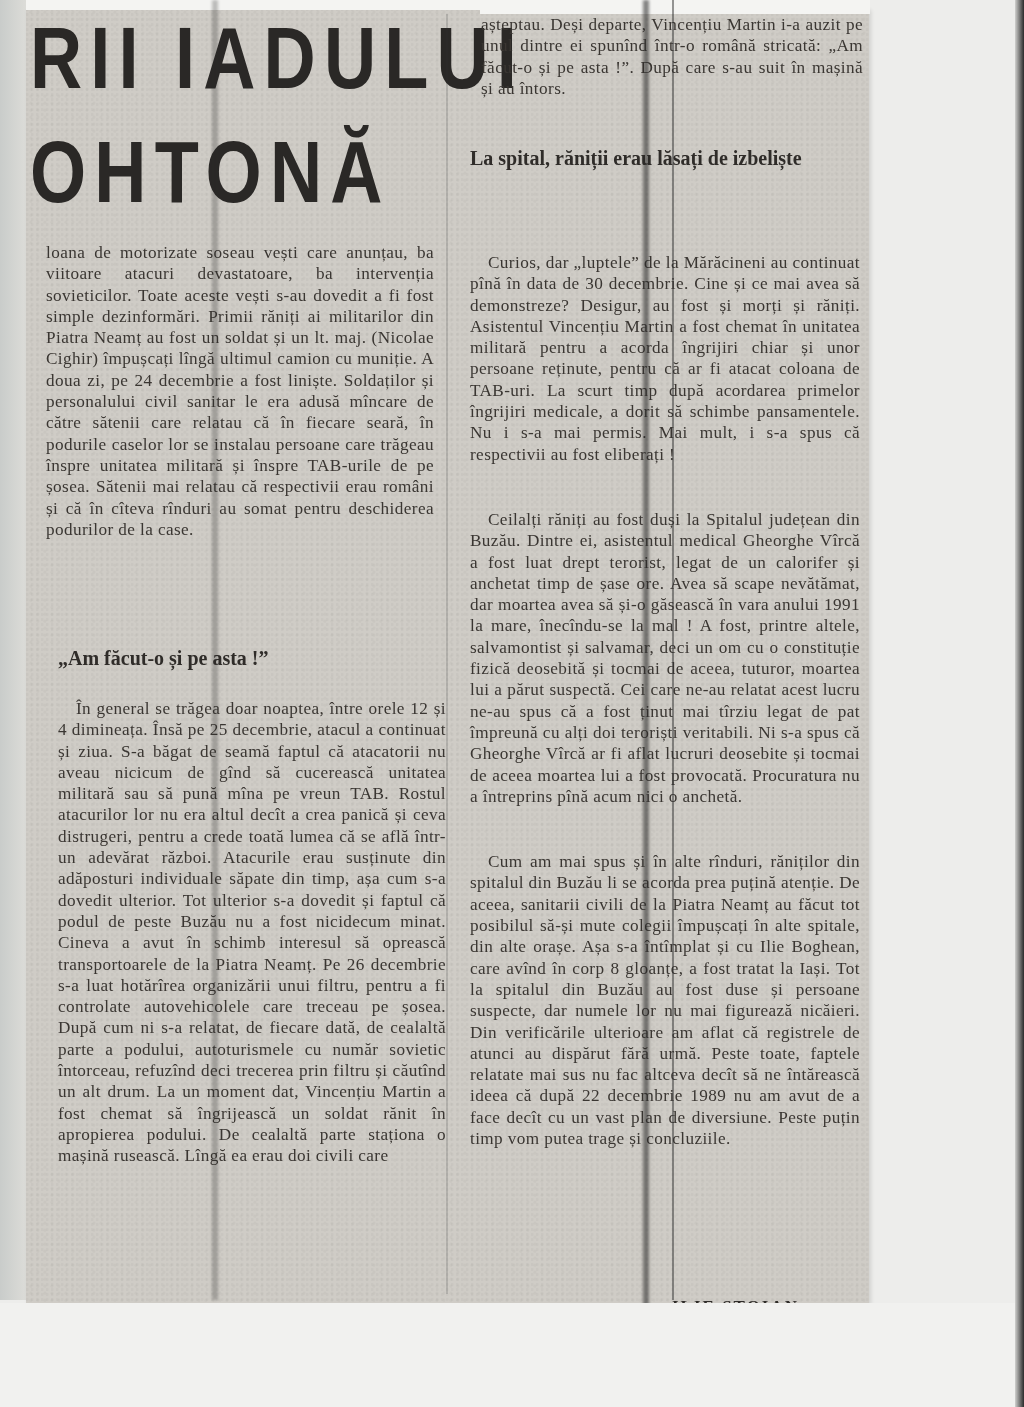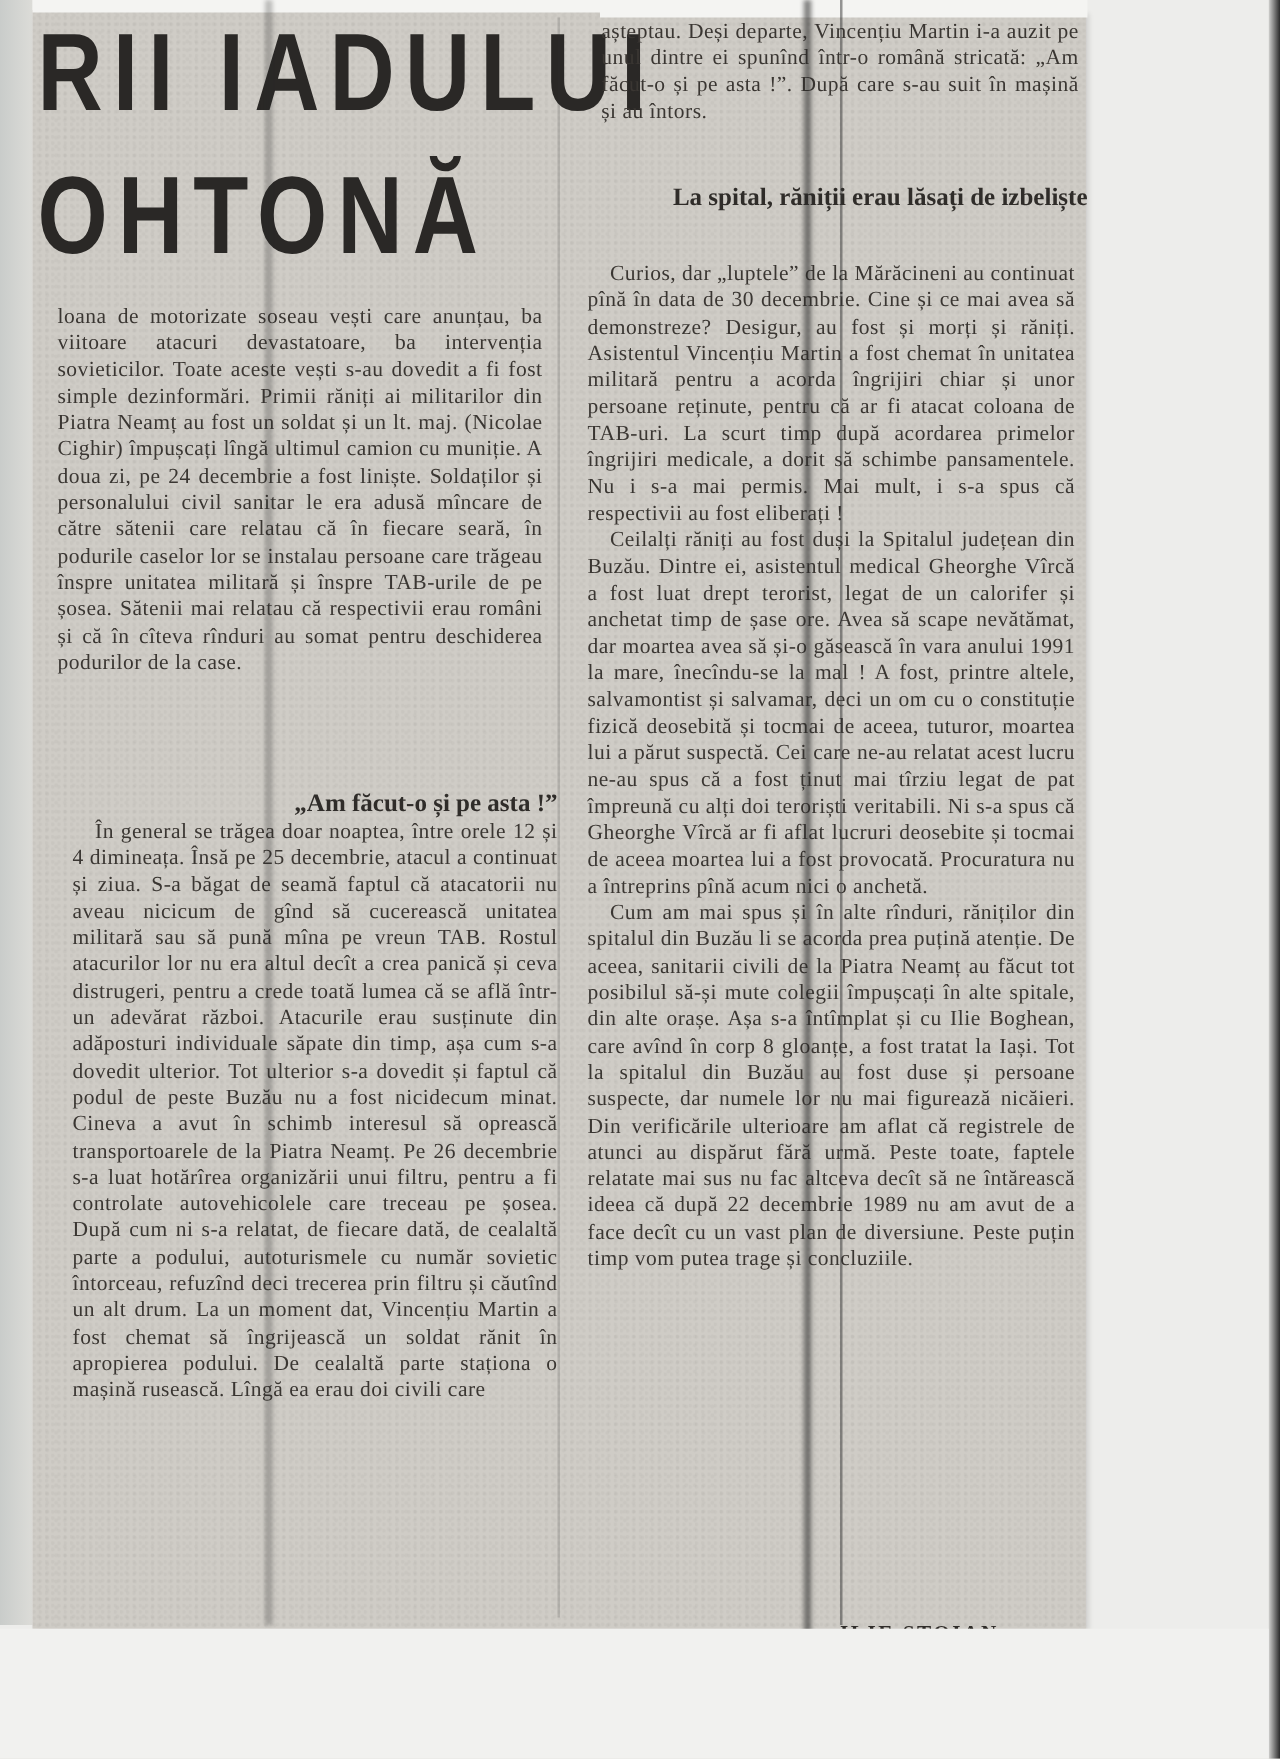--- a/index.html
+++ b/index.html
@@ -52,30 +52,30 @@
   .h1 { top: 14px; }
   .h2 { top: 128px; }
   .col {
     position: absolute;
     font-family: "Liberation Serif", serif; font-weight: normal;
     color: #3a3632; font-size: 17.2px; line-height: 21.3px;
     text-align: justify; letter-spacing: 0.4px;
     filter: blur(0.5px);
   }
   .col p { margin: 0; text-indent: 0; }
-  .col p.indent { text-indent: 18px; }
+  .col p.indent { text-indent: 18px; margin-top: 44px; }
   .col-left { left: 46px; top: 242px; width: 388px; }
   .col-right-top { left: 481px; top: 14px; width: 382px; }
   .col-right { left: 470px; top: 208px; width: 390px; }
   .subhead {
     font-family: "Liberation Serif", serif; font-weight: bold;
-    font-size: 20px; line-height: 24px; text-align: right;
+    font-size: 20px; line-height: 24px; text-align: left;
     color: #2f2c29; margin: 0;
   }
-  .subhead-left { position: absolute; left: 58px; top: 631px; width: 388px; }
+  .subhead-left { position: absolute; left: 58px; top: 646px; width: 388px; }
   .subhead-right { position: absolute; left: 470px; top: 146px; width: 400px; }
   .col-left2 { left: 58px; top: 654px; width: 388px; }
   .signature {
     position: absolute; left: 672px; top: 1297px;
     font-family: "Liberation Serif", serif; font-weight: bold;
     font-size: 17px; letter-spacing: 2px; color: #2f2c29;
     height: 8px; overflow: hidden;
   }
 </style>
 </head>

